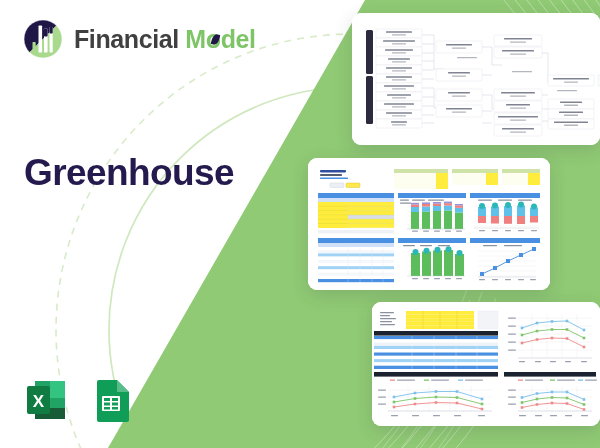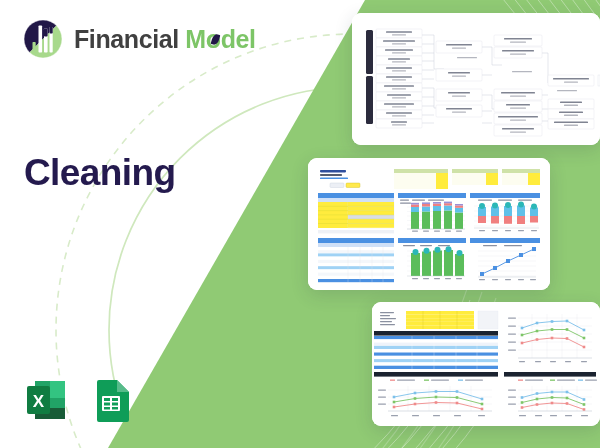--- a/index.html
+++ b/index.html
@@ -125,21 +125,21 @@
 
         <rect x="10.5" y="24" width="3.2" height="10.5" rx="0.8" fill="#a8d98c"></rect>
       </g>
       <circle cx="21" cy="21" r="19" fill="none" stroke="#ffffff" stroke-width="0.5"></circle>
     </svg>
     <div class="logo-text"><span class="lt-dark">Financial</span><span>&nbsp;</span><span class="lt-green">M</span><span class="lt-o-wrap"><span class="lt-green">o</span><span class="lt-leaf"></span></span><span class="lt-green">del</span>
     </div>
   </div>
 
   <div class="headline">
-    <div>Cleaning</div>
+    <div>Greenhouse</div>
   </div>
 
   <div class="app-icons">
     <svg class="app-ico" viewBox="0 0 48 48">
       <rect x="13" y="5" width="30" height="17" fill="#21a366"></rect>
       <rect x="13" y="22" width="30" height="10" fill="#107c41"></rect>
       <rect x="13" y="32" width="30" height="11" fill="#185c37"></rect>
       <rect x="28" y="5" width="15" height="17" fill="#33c481"></rect>
       <rect x="28" y="22" width="15" height="10" fill="#21a366"></rect>
       <rect x="5" y="10" width="23" height="28" rx="2" fill="#107c41"></rect>

